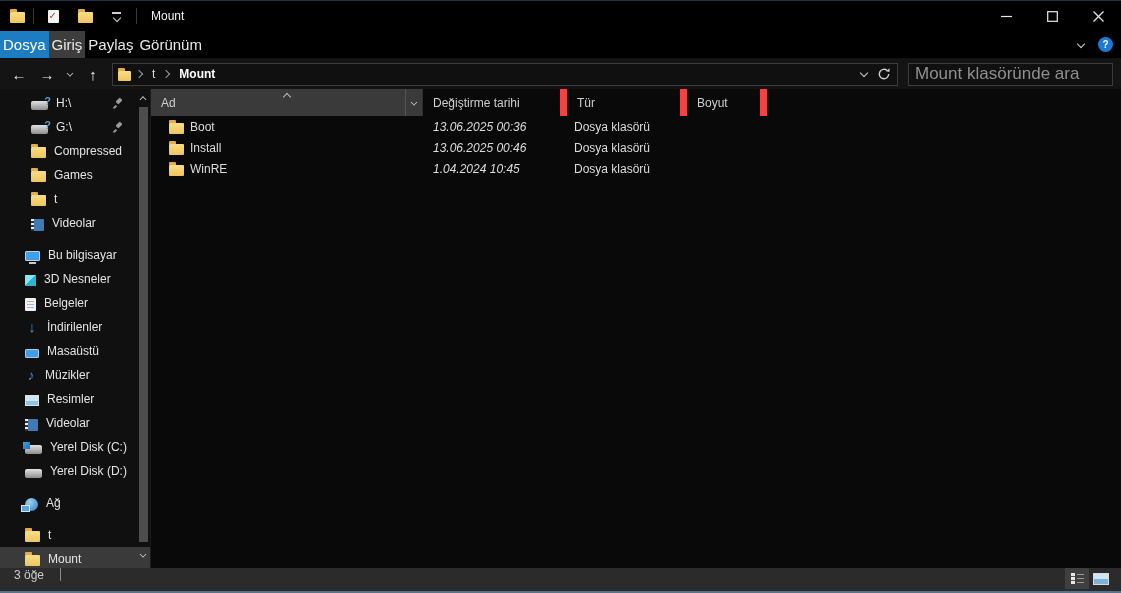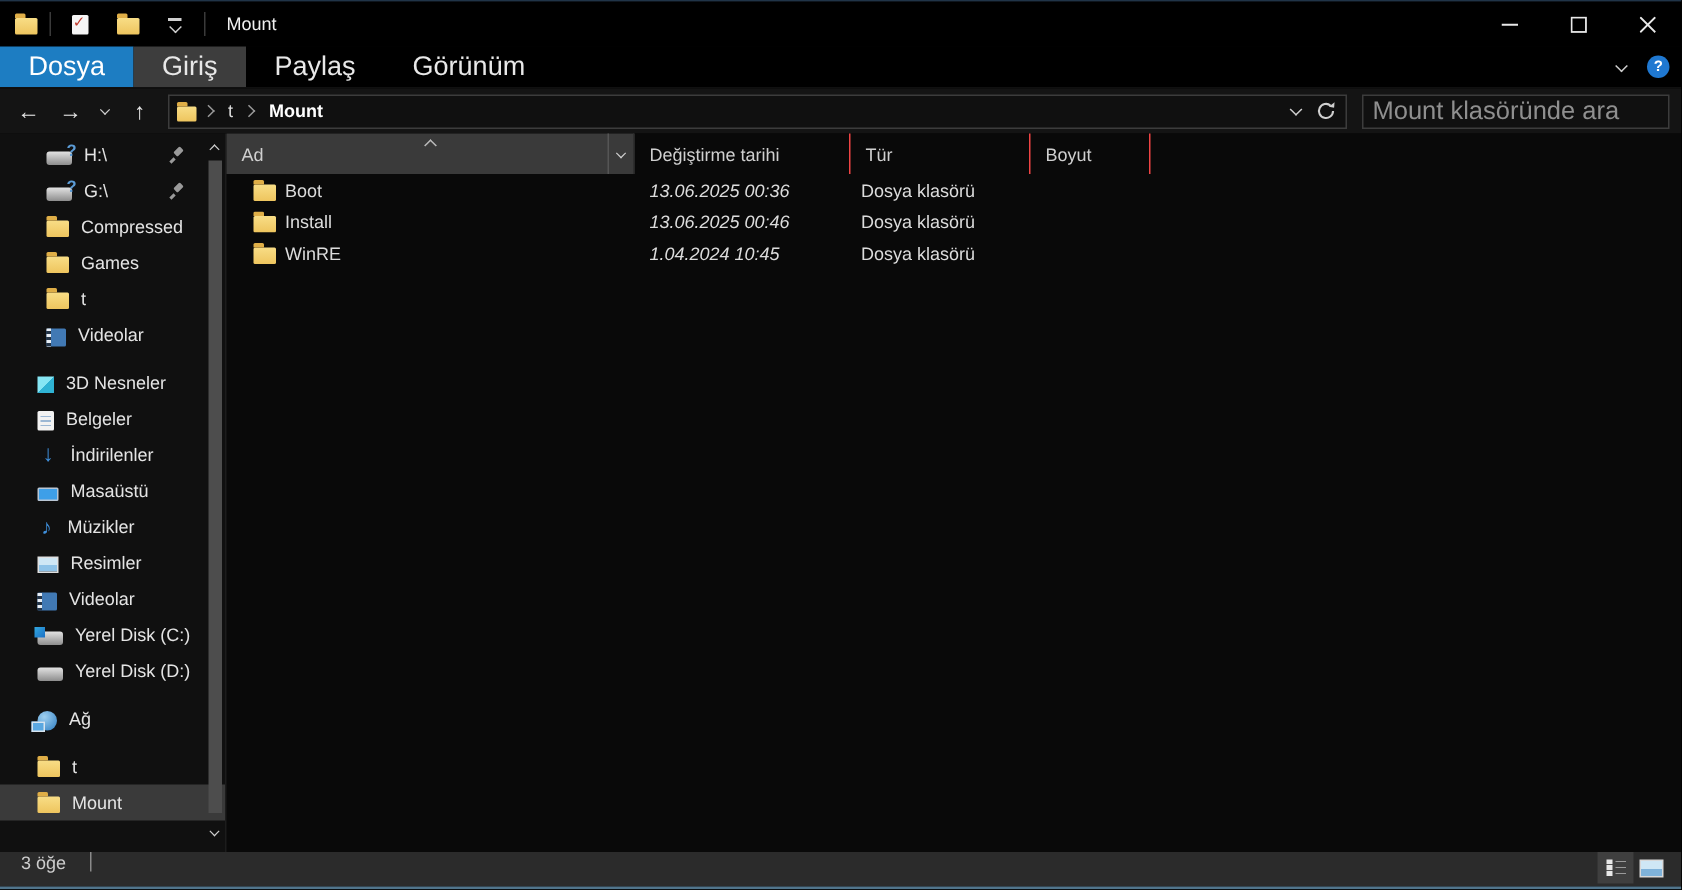--- a/index.html
+++ b/index.html
@@ -13,21 +13,21 @@
   .titlebar .app-icon{ margin-left:10px; }
   .tb-sep{ width:1px; height:16px; background:#3a3a3a; margin:0 8px; }
   .qat{ display:flex; align-items:center; gap:10px; }
   .qat-btn{ display:flex; align-items:center; justify-content:center; width:22px; height:22px; }
   .title-text{ color:#f0f0f0; font-size:12px; margin-left:6px; }
   .win-controls{ margin-left:auto; display:flex; height:30px; }
   .win-btn{ width:46px; height:30px; display:flex; align-items:center; justify-content:center; }
 
   
   .tabrow{ height:28px; background:#000; display:flex; align-items:stretch; flex:none; border-bottom:1px solid #101010; }
-  .tab{ padding:0 19px; display:flex; align-items:center; color:#e8e8e8; font-size:18px; }
+  .tab{ padding:0 3px; display:flex; align-items:center; color:#e8e8e8; font-size:15px; }
   .tab.file{ background:#1d7dc2; color:#fff; }
   .tab.current{ background:#3d3d3d; }
   .tabrow-right{ margin-left:auto; display:flex; align-items:center; gap:12px; padding-right:8px; }
   .help-circle{ width:15px; height:15px; border-radius:50%; background:#1f78d1; color:#fff;
                 font-size:10px; font-weight:bold; display:flex; align-items:center; justify-content:center; }
 
   
   .navrow{ height:30px; background:#141414; display:flex; align-items:center; flex:none; padding:0 8px 0 6px; gap:2px; }
   .nav-btn{ width:26px; height:24px; display:flex; align-items:center; justify-content:center;
             color:#e8e8e8; font-size:15px; }
@@ -51,21 +51,21 @@
   .side-item.lvl1{ padding-left:31px; }
   .side-item.lvl2{ }
   .side-item.selected{ background:#3a3a3a; }
   .side-gap{ height:8px; }
   .side-item .pin{ margin-left:auto; margin-right:26px; }
   .side-scroll{ position:absolute; top:2px; right:0; width:14px; bottom:0; }
   .side-thumb{ position:absolute; top:16px; right:2px; width:9px; bottom:26px; background:#4d4d4d; }
 
   .main{ flex:1; background:#090909; display:flex; flex-direction:column; min-width:0; border-left:1px solid #1c1c1c; }
   .cols{ height:27px; display:flex; align-items:stretch; color:#cfcfcf; flex:none; }
-  .col{ display:flex; align-items:center; padding-left:10px; border-right:1px solid #ef4444; position:relative; }
+  .col{ display:flex; align-items:center; padding-left:10px; border-right:7px solid #ef4444; position:relative; }
   .col.name{ width:272px; background:#3a3a3a; border-right:1px solid #2e2e2e; }
   .col.name .sort{ position:absolute; top:1px; left:50%; transform:translateX(-50%); }
   .col-dd{ width:17px; margin-left:auto; align-self:stretch; display:flex; align-items:center;
            justify-content:center; border-left:1px solid #555; }
   .col.date{ width:144px; } .col.type{ width:120px; } .col.size{ width:80px; }
   .rows{ flex:1; }
   .row{ height:21px; display:flex; align-items:center; color:#dcdcdc; }
   .cell{ display:flex; align-items:center; overflow:hidden; white-space:nowrap; }
   .cell.name{ width:272px; padding-left:18px; gap:6px; }
   .cell.date{ width:144px; padding-left:10px;font-style:italic; }
@@ -250,20 +250,24 @@
       </div>
       <div class="side-item lvl1">
         <span class="ico i-folder"></span>
         <span>t</span>
       </div>
       <div class="side-item lvl1">
         <span class="ico i-film"></span>
         <span>Videolar</span>
       </div>
       <div class="side-gap"></div>
+      <div class="side-item">
+        <span class="ico i-pc"></span>
+        <span>Bu bilgisayar</span>
+      </div>
       <div class="side-item lvl2">
         <span class="ico i-cube"></span>
         <span>3D Nesneler</span>
       </div>
       <div class="side-item lvl2">
         <span class="ico i-doc"></span>
         <span>Belgeler</span>
       </div>
       <div class="side-item lvl2">
         <span class="ico i-down"></span>

